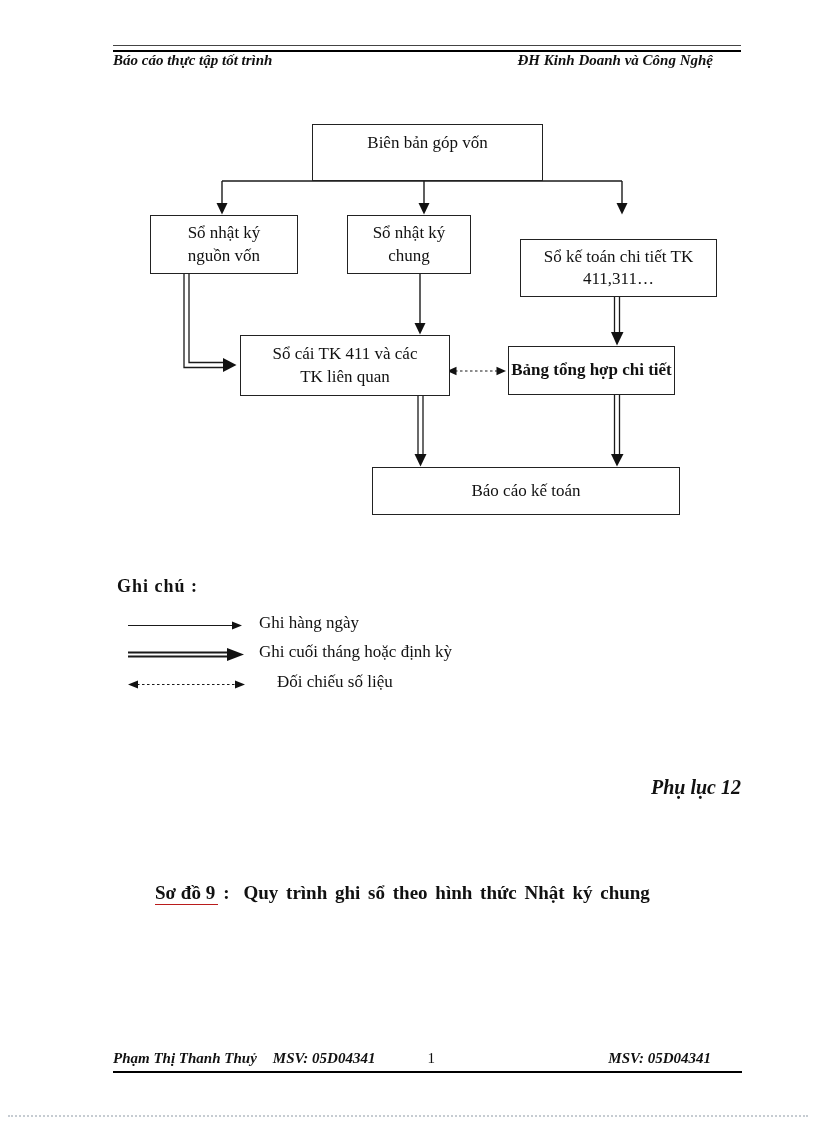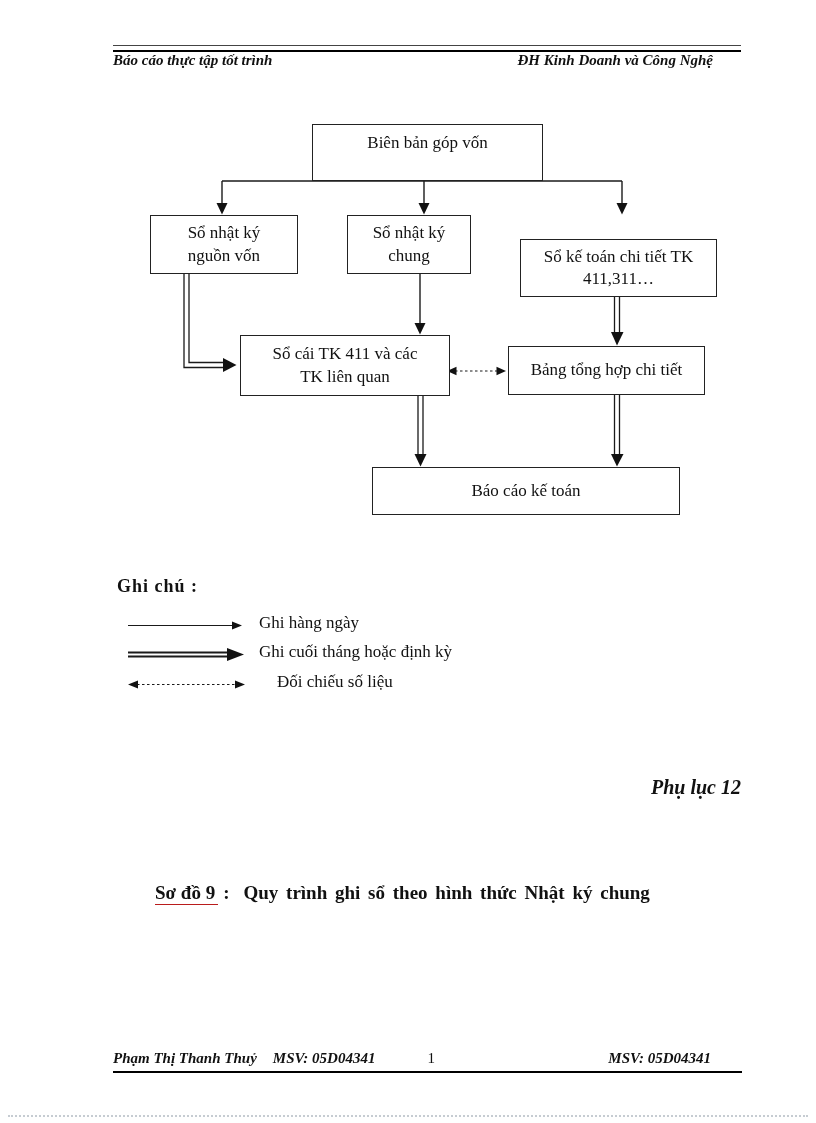--- a/index.html
+++ b/index.html
@@ -146,21 +146,21 @@
 
 <div class="box top-align" style="left:312px; top:124px; width:231px; height:57px;">Biên bản góp vốn</div>
 <div class="box" style="left:150px; top:215px; width:148px; height:59px;">Sổ nhật ký
 nguồn vốn</div>
 <div class="box" style="left:347px; top:215px; width:124px; height:59px;">Sổ nhật ký
 chung</div>
 <div class="box" style="left:520px; top:215px; width:197px; height:58px;margin-top:24px;">Sổ kế toán chi tiết TK
 411,311…</div>
 <div class="box" style="left:240px; top:335px; width:210px; height:61px;">Sổ cái TK 411 và các
 TK liên quan</div>
-<div class="box" style="left:508px; top:346px; width:197px; height:49px;">Bảng tổng hợp chi tiết</div>
+<div class="box" style="left:508px; top:346px; width:167px; height:49px;font-weight:bold;">Bảng tổng hợp chi tiết</div>
 <div class="box" style="left:372px; top:467px; width:308px; height:48px;">Báo cáo kế toán</div>
 
 <div class="legend-title">Ghi chú :</div>
 
 <div class="legend-row" id="legend-row-0">
   <svg width="118" height="15">
     <line x1="0" y1="7.5" x2="105" y2="7.5" stroke-width="1.2"></line>
     <polygon points="104,3.5 104,11.5 114,7.5"></polygon>
   </svg>
   <span>Ghi hàng ngày</span>

